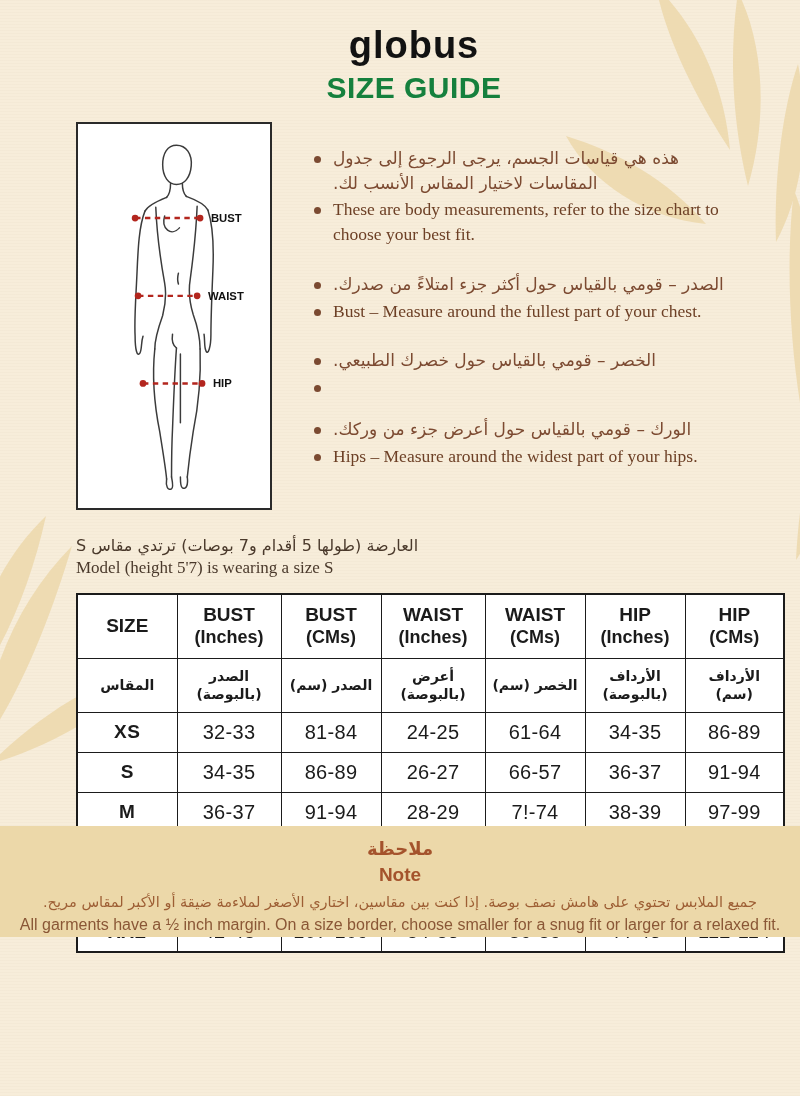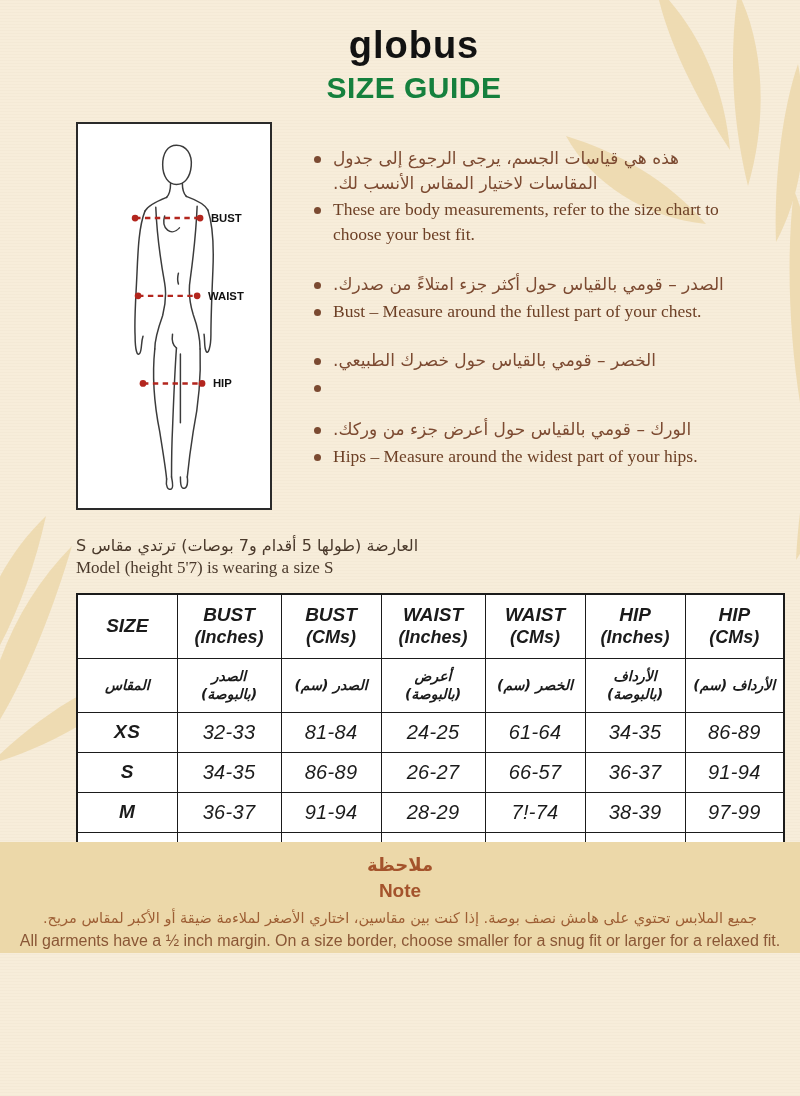--- a/index.html
+++ b/index.html
@@ -47,35 +47,35 @@
   .model-note { margin:24px 48px 0; color:#4a392b; }
   .model-note .ar {
     direction:rtl; text-align:left;
     font-family:"DejaVu Sans", sans-serif;
     font-size:16px; line-height:1.45;
   }
   .model-note .en { font-family:"Liberation Serif", serif; font-size:17px; line-height:1.35; }
 
   
   .table-wrap { margin:13px 48px 0; }
-  table { width:707px; border-collapse:collapse; table-layout:fixed; background:#4d7c0f; border:2.5px solid #1b1b1b;font-style:italic; }
+  table { width:707px; border-collapse:collapse; table-layout:fixed; background:#4d7c0f; border:2.5px solid #1b1b1b; }
   td, th { border:1.8px solid #1b1b1b; text-align:center; vertical-align:middle; background:#fff; }
   tr.h-en td { height:64px; font-weight:700; }
   .h1 { font-size:19px; line-height:1.2; font-weight:700; }
   .h2 { font-size:18px; line-height:1.2; font-weight:700; }
   tr.h-ar td {
     height:54px; font-weight:700; font-size:14px; line-height:1.3;
     font-family:"DejaVu Sans", sans-serif; direction:rtl; padding:1px 4px;
   }
   tr.d-row td { height:40px; font-size:20px; letter-spacing:0.3px; }
   tr.d-row td.size-cell { font-weight:700; font-size:19px; letter-spacing:0.5px; }
 
   
   .note {
-    position:absolute; left:0; bottom:0; z-index:1;
+    position:absolute; left:0; bottom:16px; z-index:1;
     width:800px; height:111px; background:#ecd8a9;
     text-align:center; padding-top:11px;
   }
   .note .t-ar { font-family:"DejaVu Sans", sans-serif; direction:rtl; font-weight:700; font-size:18px; color:#a4532c; line-height:1.3; }
   .note .t-en { font-weight:700; font-size:19px; color:#a4532c; line-height:1.35; margin-top:1px; }
   .note .b-ar { font-family:"DejaVu Sans", sans-serif; direction:rtl; font-size:14.5px; color:#9d5e34; margin-top:5px; line-height:1.4; }
   .note .b-en { font-size:16px; color:#8a5736; margin-top:2px; line-height:1.35; }
 </style>
 </head>
 <body>

